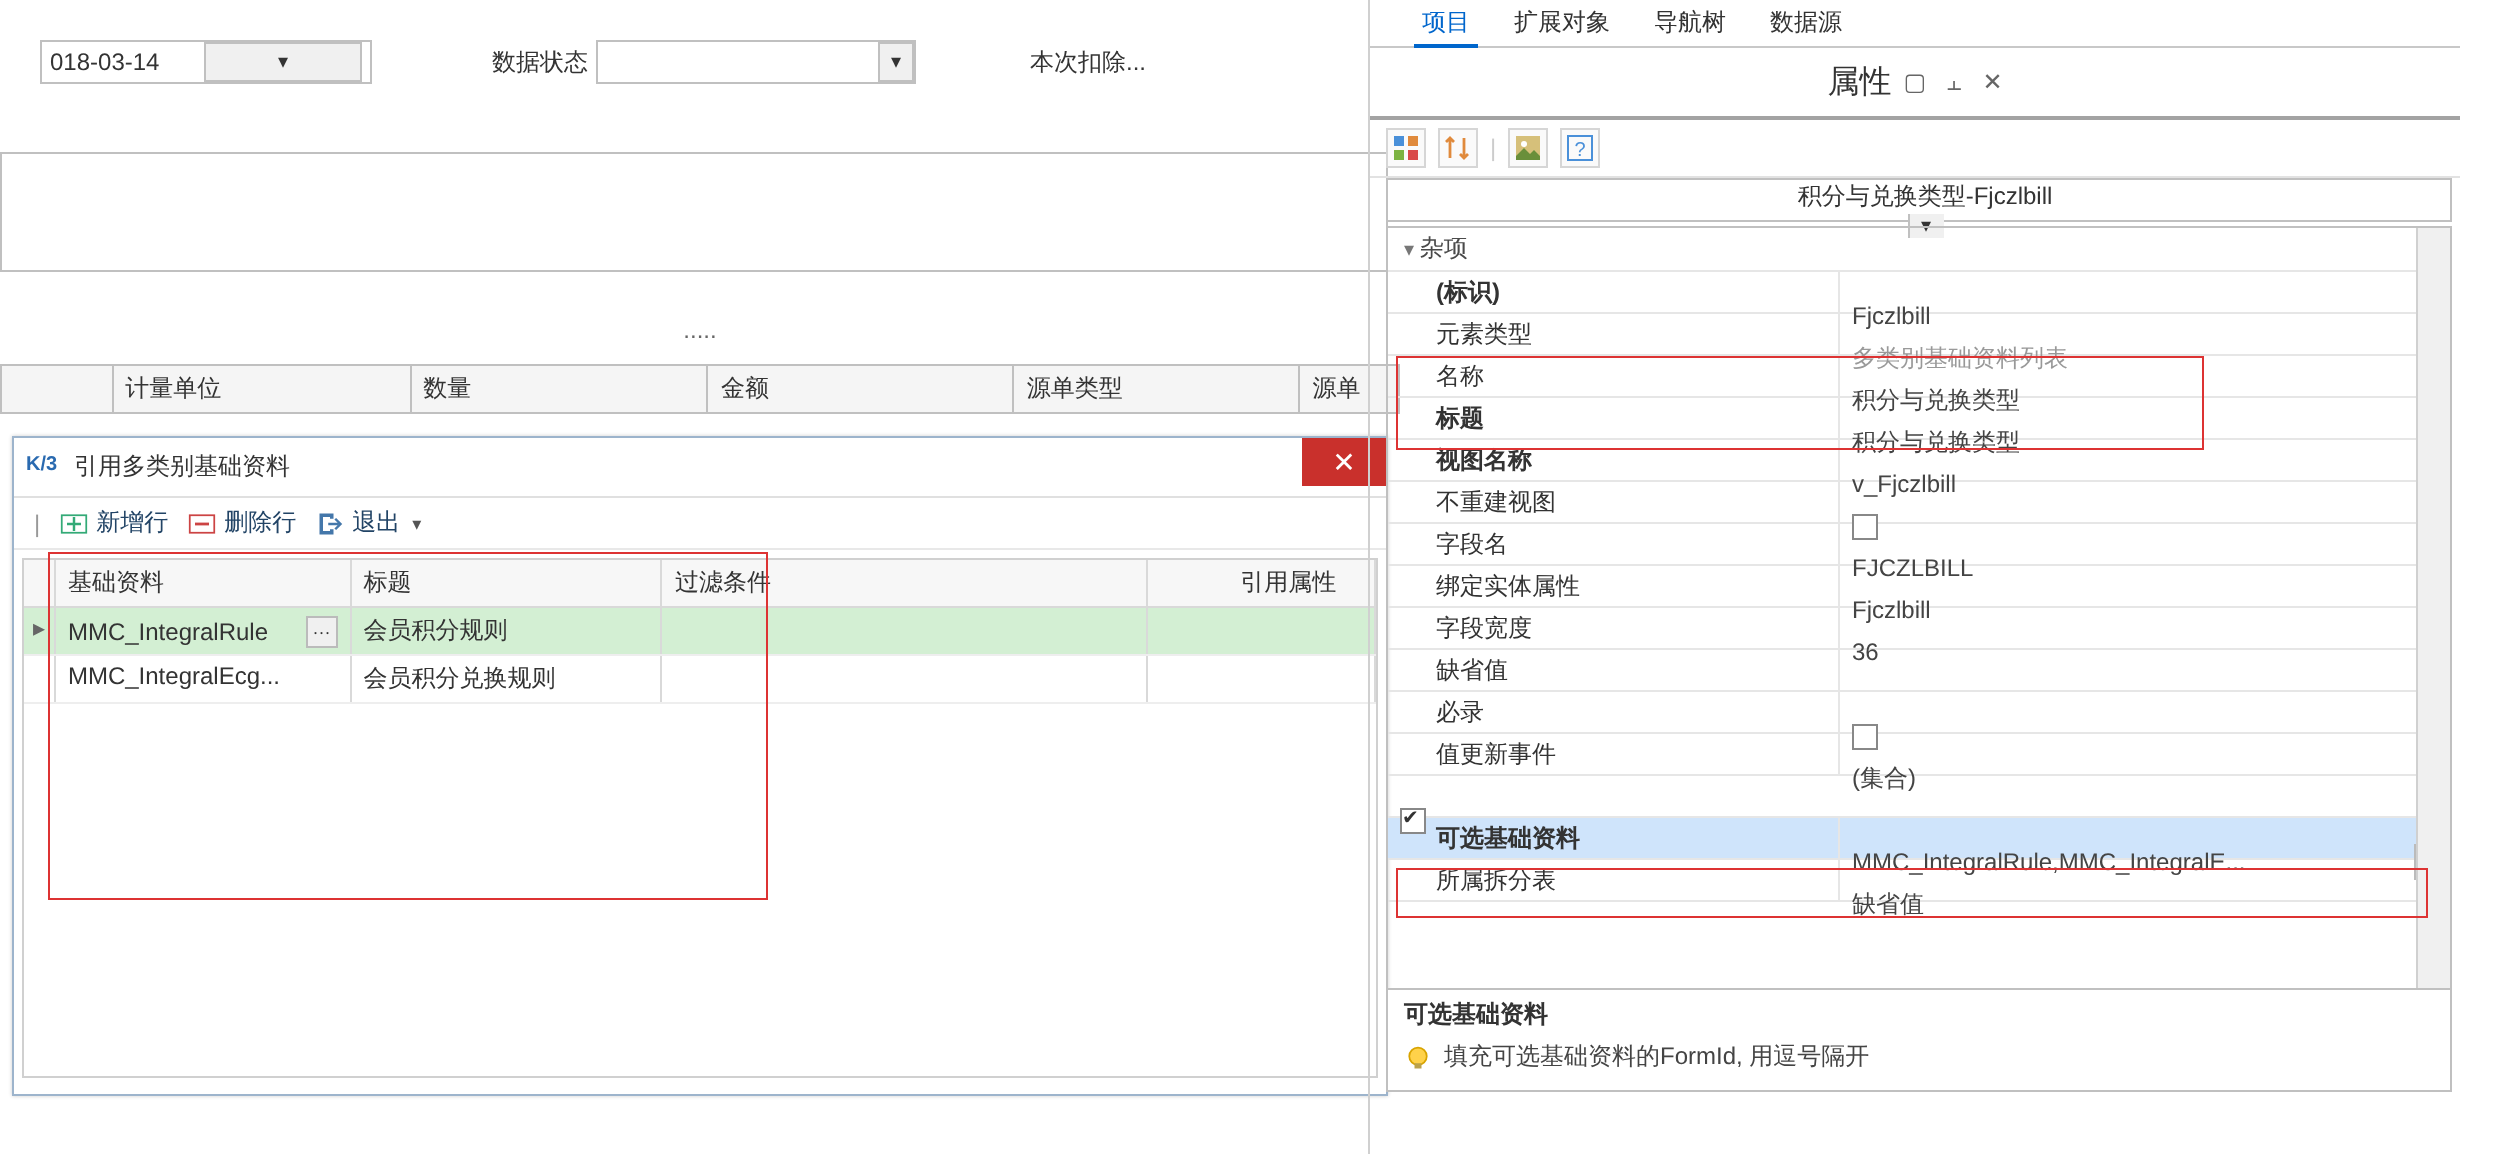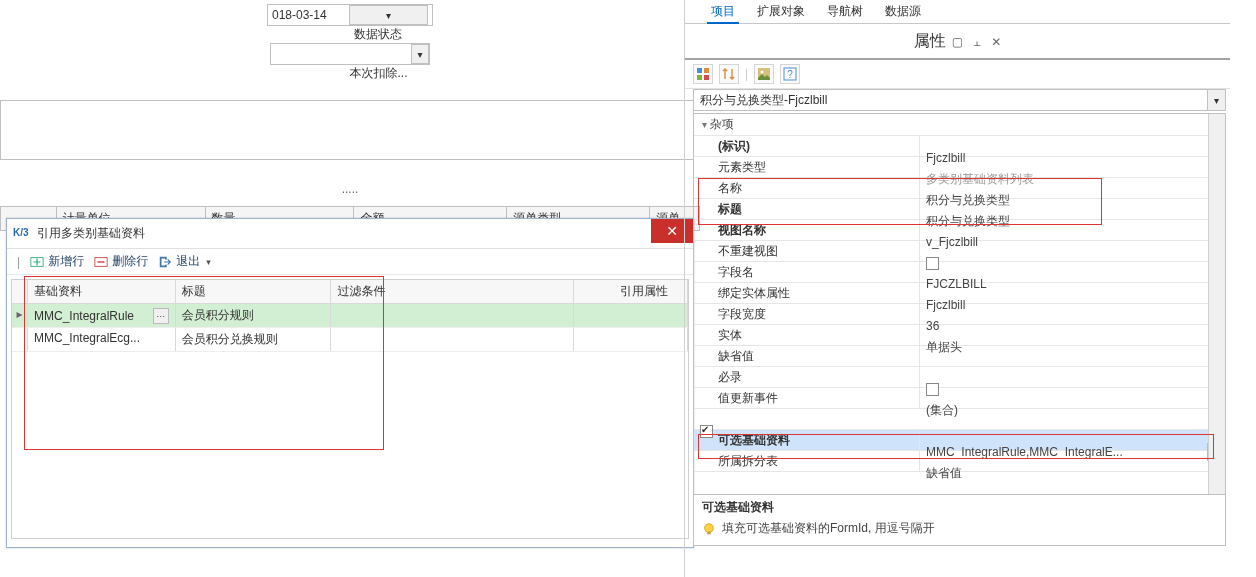--- a/index.html
+++ b/index.html
@@ -1,20 +1,20 @@
 <!DOCTYPE html>
 <html><head>
 <meta charset="utf-8">
 <style>
   * { box-sizing: border-box; margin: 0; padding: 0; }
   body { font-family: "Microsoft YaHei", Arial, sans-serif; font-size: 12px; color: #333; background: #fff; width: 1256px; height: 577px; overflow: hidden; position: relative; }
   .left-pane { position: absolute; left: 0; top: 0; width: 700px; height: 577px; }
   .right-pane { position: absolute; left: 684px; top: 0; width: 546px; height: 577px; border-left: 1px solid #d0d0d0; }
   
-  .top-row { display: flex; align-items: center; padding: 4px; flex-direction: column; }
+  .top-row { display: flex; align-items: center; padding: 20px; }
   .date-input { width: 166px; height: 22px; border: 1px solid #c0c0c0; padding: 0 4px; background: #fff; display: flex; align-items: center; justify-content: space-between; }
   .date-input span { flex: 1; }
   .sm-btn { width: 18px; height: 20px; border: 1px solid #c0c0c0; background: #f0f0f0; display: inline-flex; align-items: center; justify-content: center; font-size: 10px; color: #333; }
   .label { margin: 0 4px 0 60px; }
   .combo { width: 160px; height: 22px; border: 1px solid #c0c0c0; background: #fff; display: flex; align-items: center; justify-content: flex-end; padding-right: 0; }
   .link-text { margin-left: 57px; color: #333; }
   
   .textbox-big { margin: 14px 6px 0 0; border: 1px solid #c0c0c0; height: 60px; background: #fff; }
   .dots { text-align: center; margin: 22px 0 10px; color: #666; }
   
@@ -47,21 +47,21 @@
   .tab { padding: 3px 4px; color: #333; position: relative; }
   .tab.active { color: #0066cc; }
   .tab.active::after { content:""; position:absolute; left:0; right:0; bottom:-1px; height:2px; background:#0066cc; }
 
   .panel-title { display:flex; align-items:center; justify-content:center; height:36px; padding: 0 10px; font-size: 16px; border-bottom:2px solid #a3a3a3; }
   .panel-title .ctrls span { margin-left: 6px; color:#666; font-size:12px; cursor:pointer; }
 
   .prop-toolbar { display:flex; align-items:center; gap:6px; padding:4px 8px; border-bottom:1px solid #e2e2e2; }
   .prop-toolbar .icn { width:20px; height:20px; border:1px solid #d6d6d6; display:flex; align-items:center; justify-content:center; background:#fafafa; }
   
-  .prop-combo { margin:0 4px 0 8px; border:1px solid #c0c0c0; height:22px; display:flex; align-items:center; justify-content:space-between; padding:0 0 0 6px;}
+  .prop-combo { margin:0 4px 0 8px; border:1px solid #c0c0c0; height:22px; display:flex; align-items:center; justify-content:space-between; padding:0 0 0 6px;flex-direction:column;}
   .prop-combo .sm-btn{border:none;border-left:1px solid #c0c0c0;}
   
   .prop-grid { border:1px solid #c0c0c0; margin:2px 4px 0 8px; height:382px; overflow:hidden; position:relative; font-size:12px; }
   .prop-scroll { position:absolute; right:0; top:0; width:17px; bottom:0; background:#f0f0f0; border-left:1px solid #d0d0d0; }
   .sect-hdr { padding:2px 8px; color:#4a4a4a; border-bottom:1px solid #e6e6e6; }
   .sect-hdr::before{content:"▾ "; font-size:10px; color:#777;}
   .prop-row { display:flex; border-bottom:1px solid #e6e6e6; height:21px; align-items:center; }
   .prop-row.sel { background:#cfe4fb; }
   .prop-k { width:226px; padding:0 0 0 24px; border-right:1px solid #e6e6e6; height:100%; display:flex; align-items:center; }
   .prop-v { flex:1; padding:0 6px; color:#444; height:100%; display:flex; align-items:center; position:relative;margin-top:24px; }
@@ -253,24 +253,20 @@
         </div>
         <div class="prop-row">
           <div class="prop-k">绑定实体属性</div>
           <div class="prop-v">Fjczlbill</div>
         </div>
         <div class="prop-row">
           <div class="prop-k">字段宽度</div>
           <div class="prop-v">36</div>
         </div>
         <div class="prop-row">
-          <div class="prop-k">实体</div>
-          <div class="prop-v">单据头</div>
-        </div>
-        <div class="prop-row">
           <div class="prop-k">缺省值</div>
           <div class="prop-v"></div>
         </div>
         <div class="prop-row">
           <div class="prop-k">必录</div>
           <div class="prop-v">
             <span class="chk"></span>
           </div>
         </div>
         <div class="prop-row">

